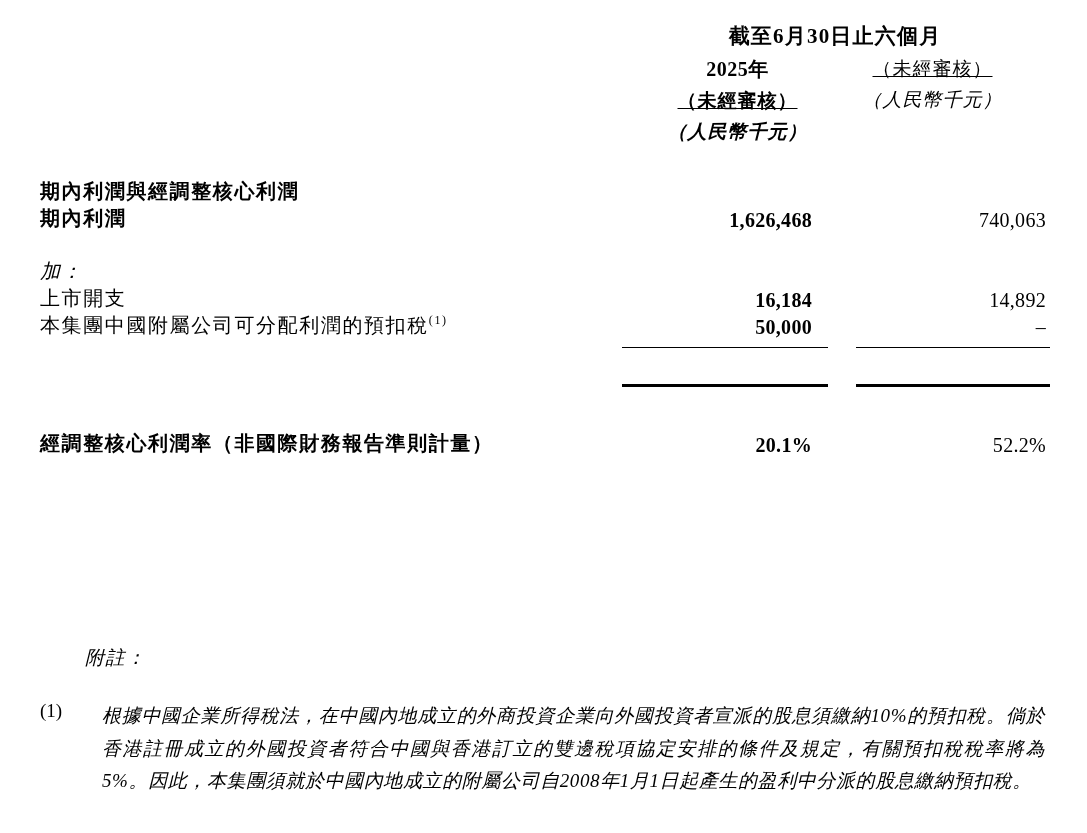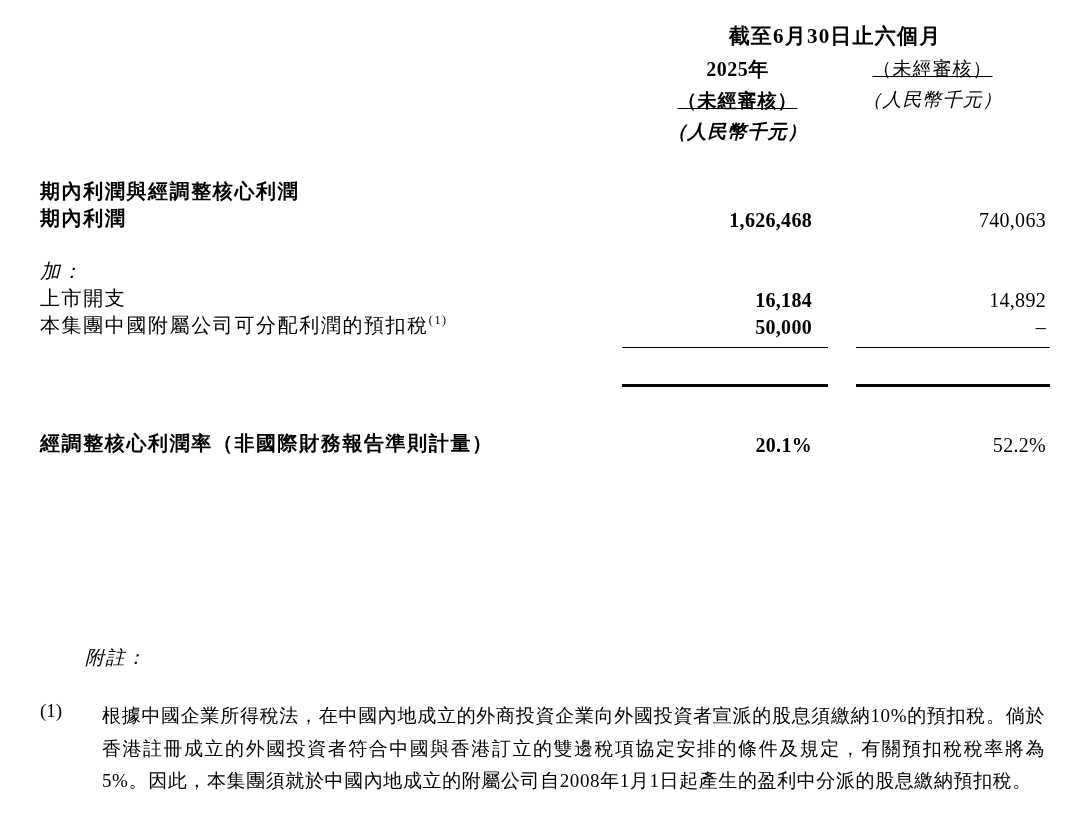--- a/index.html
+++ b/index.html
@@ -148,20 +148,21 @@
   .note-marker {
     width: 62px;
     flex: 0 0 62px;
     font-size: 19px;
   }
   .note-body {
     flex: 1;
     line-height: 1.72;
     text-align: justify;
     letter-spacing: 0.6px;
+    font-style: italic;
   }
 </style>
 </head>
 <body>
 
 <div class="page">
 
   <div class="header">
     <div class="hdr-span">截至6月30日止六個月</div>
     <div class="hdr-cols">

